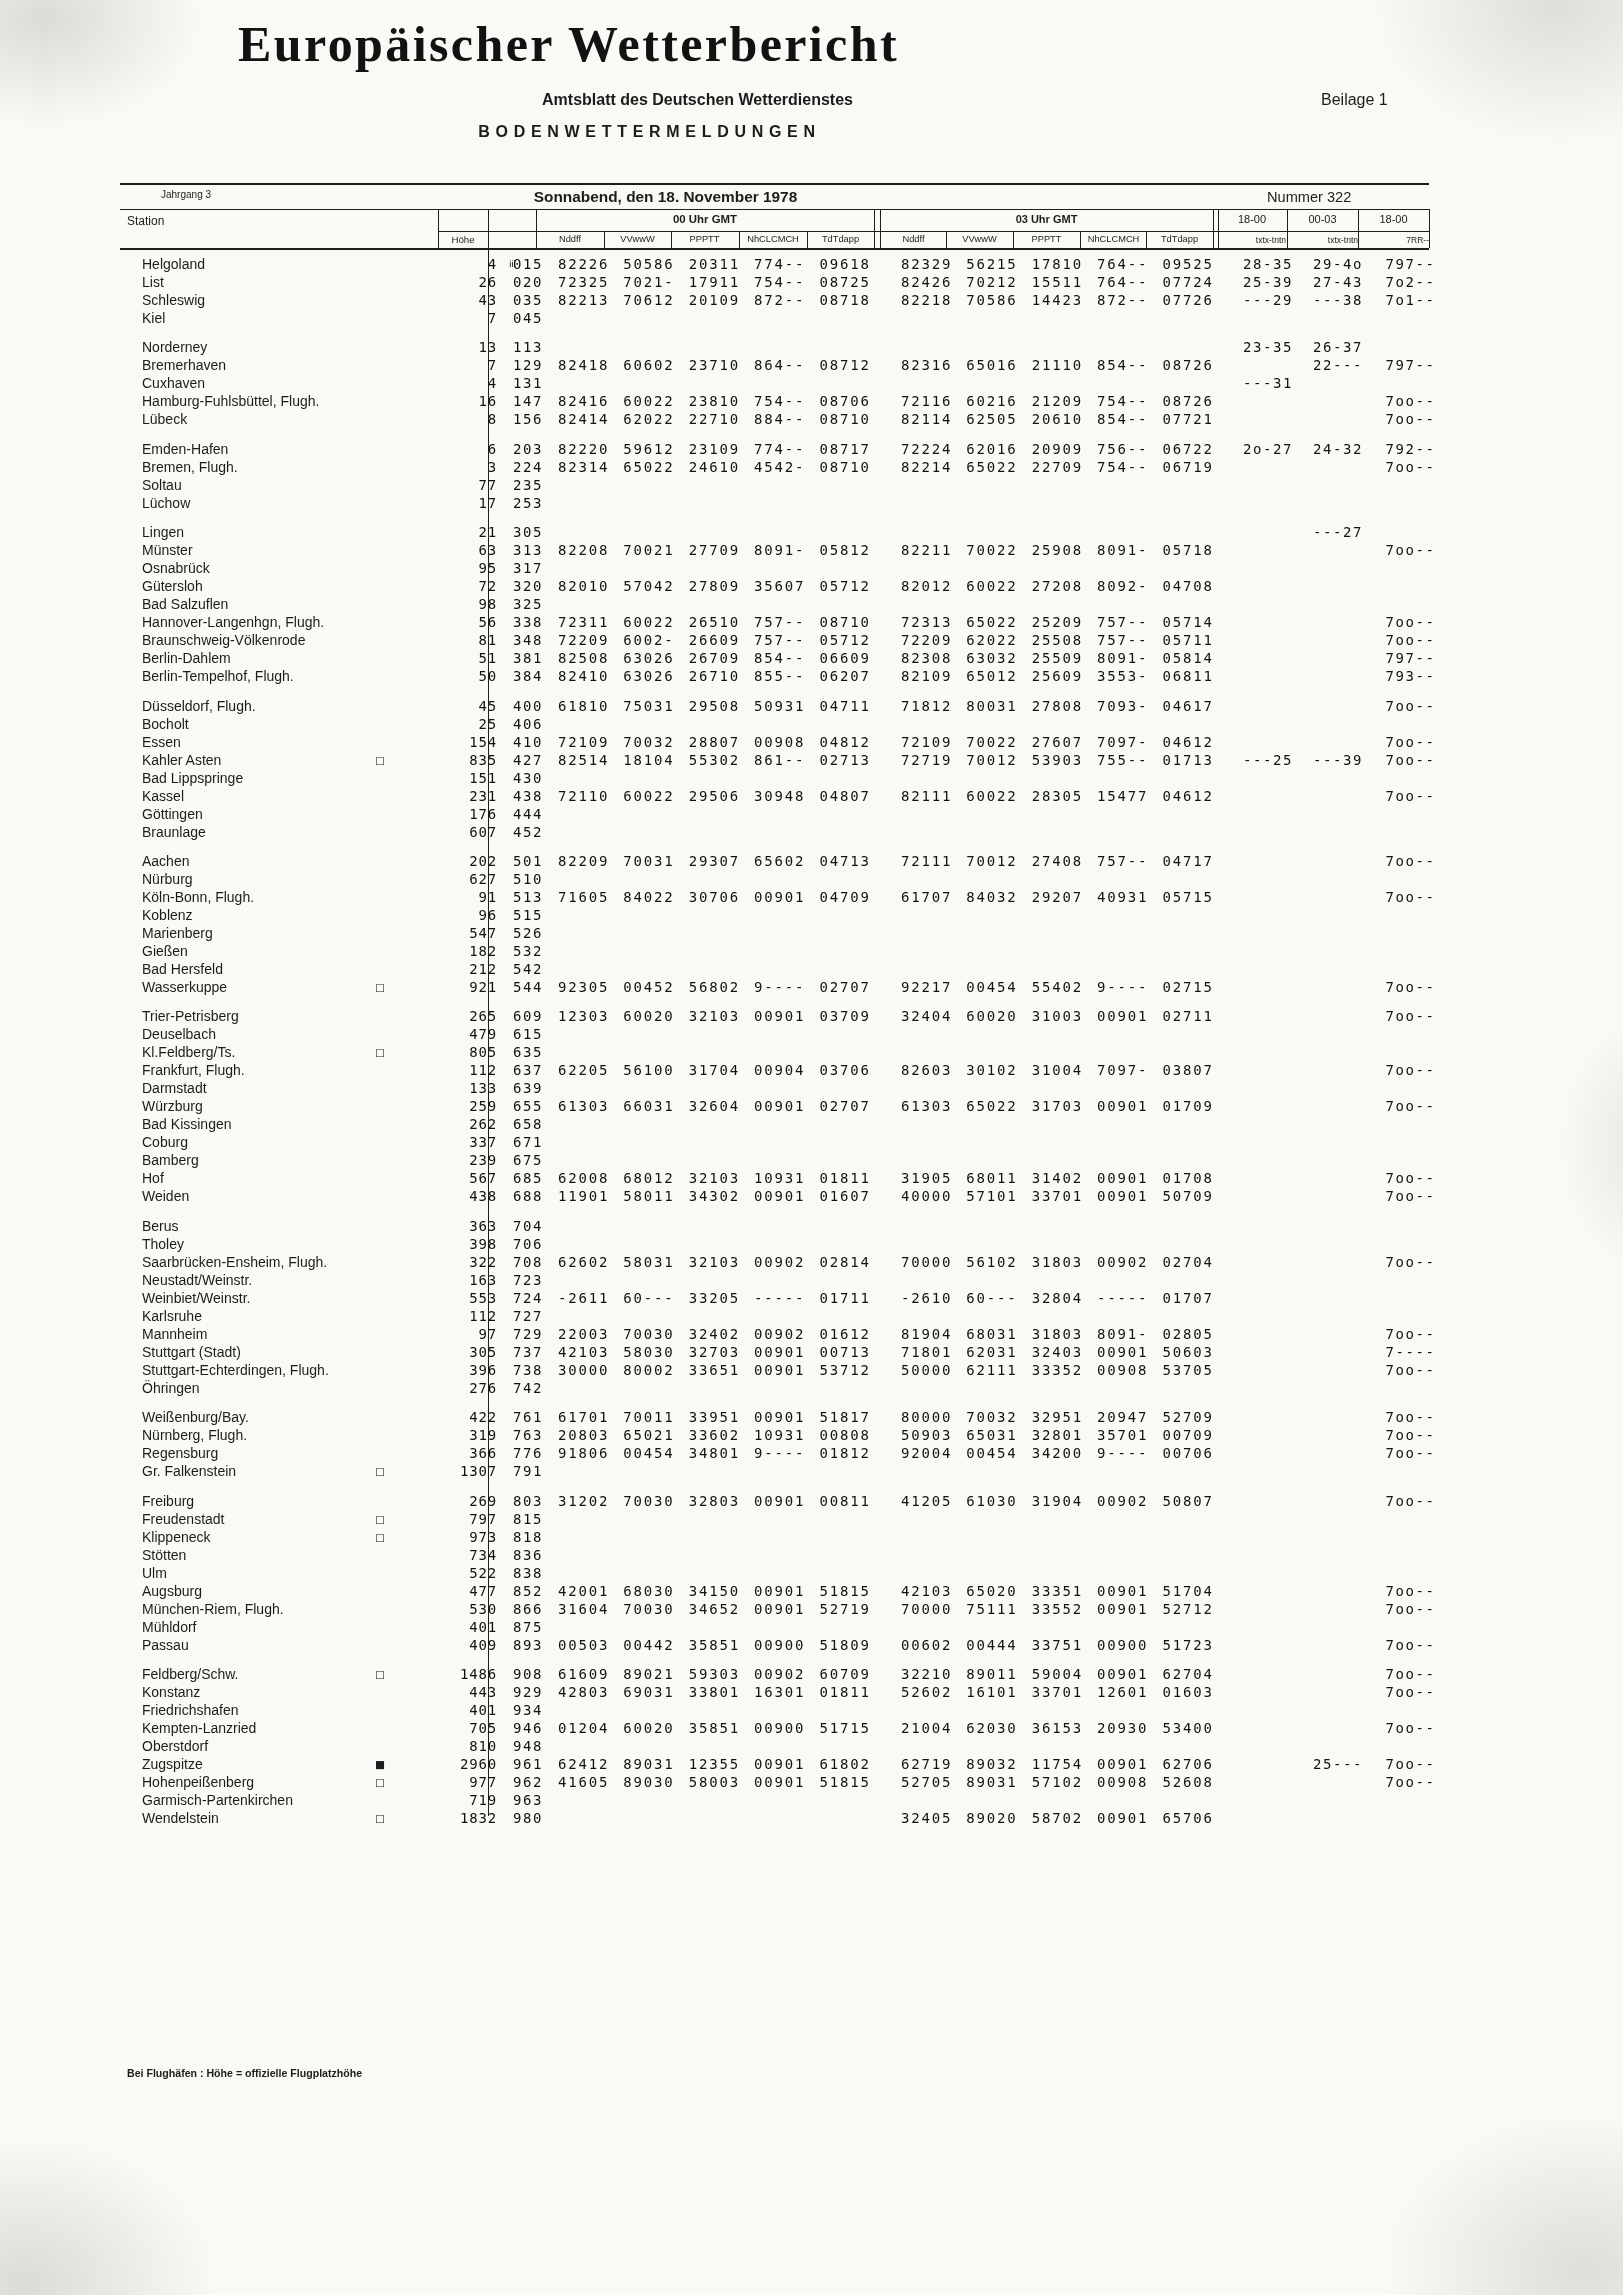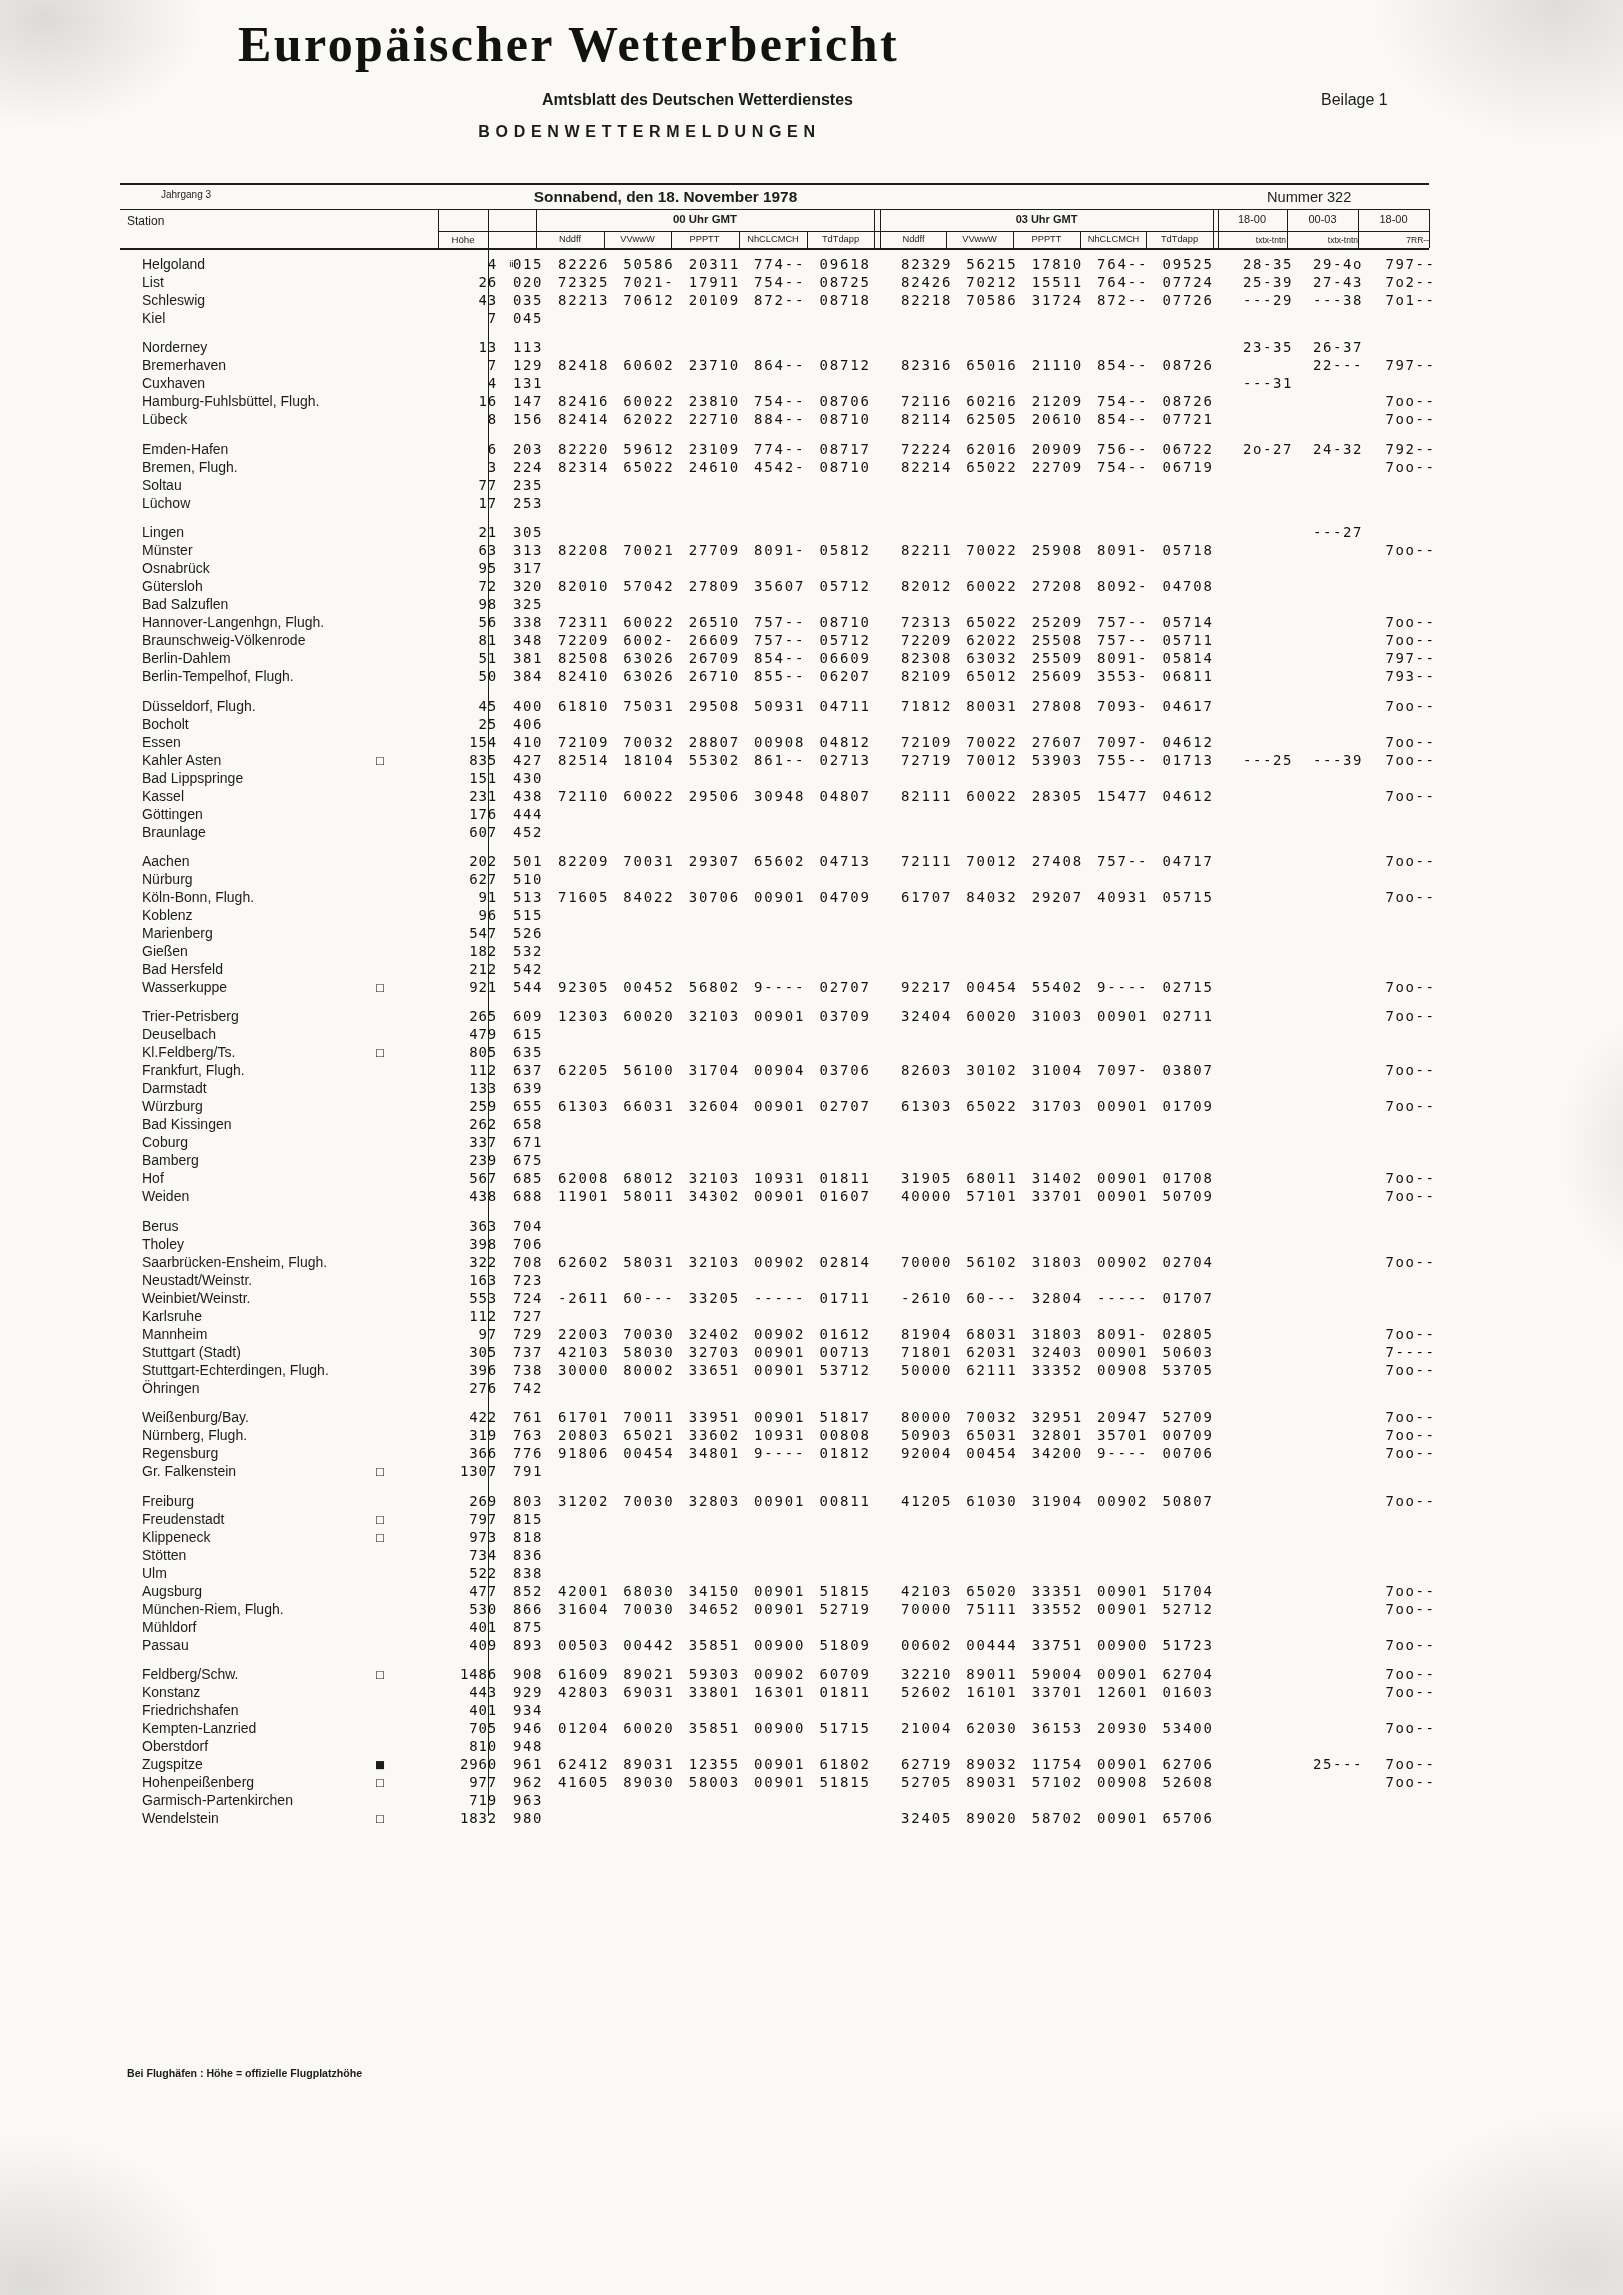--- a/index.html
+++ b/index.html
@@ -187,21 +187,21 @@
           <span class="cell c1 mono">25-39</span>
           <span class="cell c2 mono">27-43</span>
           <span class="cell c3 mono">7o2--</span>
         </div>
         <div class="row">
           <span class="cell st">Schleswig</span>
           <span class="cell mk"></span>
           <span class="cell hh mono">43</span>
           <span class="cell ii mono">035</span>
           <span class="cell o0 mono">82213 70612 20109 872-- 08718</span>
-          <span class="cell o3 mono">82218 70586 31724 872-- 07726</span>
+          <span class="cell o3 mono">82218 70586 14423 872-- 07726</span>
           <span class="cell c1 mono">---29</span>
           <span class="cell c2 mono">---38</span>
           <span class="cell c3 mono">7o1--</span>
         </div>
         <div class="row">
           <span class="cell st">Kiel</span>
           <span class="cell mk"></span>
           <span class="cell hh mono">7</span>
           <span class="cell ii mono">045</span>
           <span class="cell o0 mono"></span>

